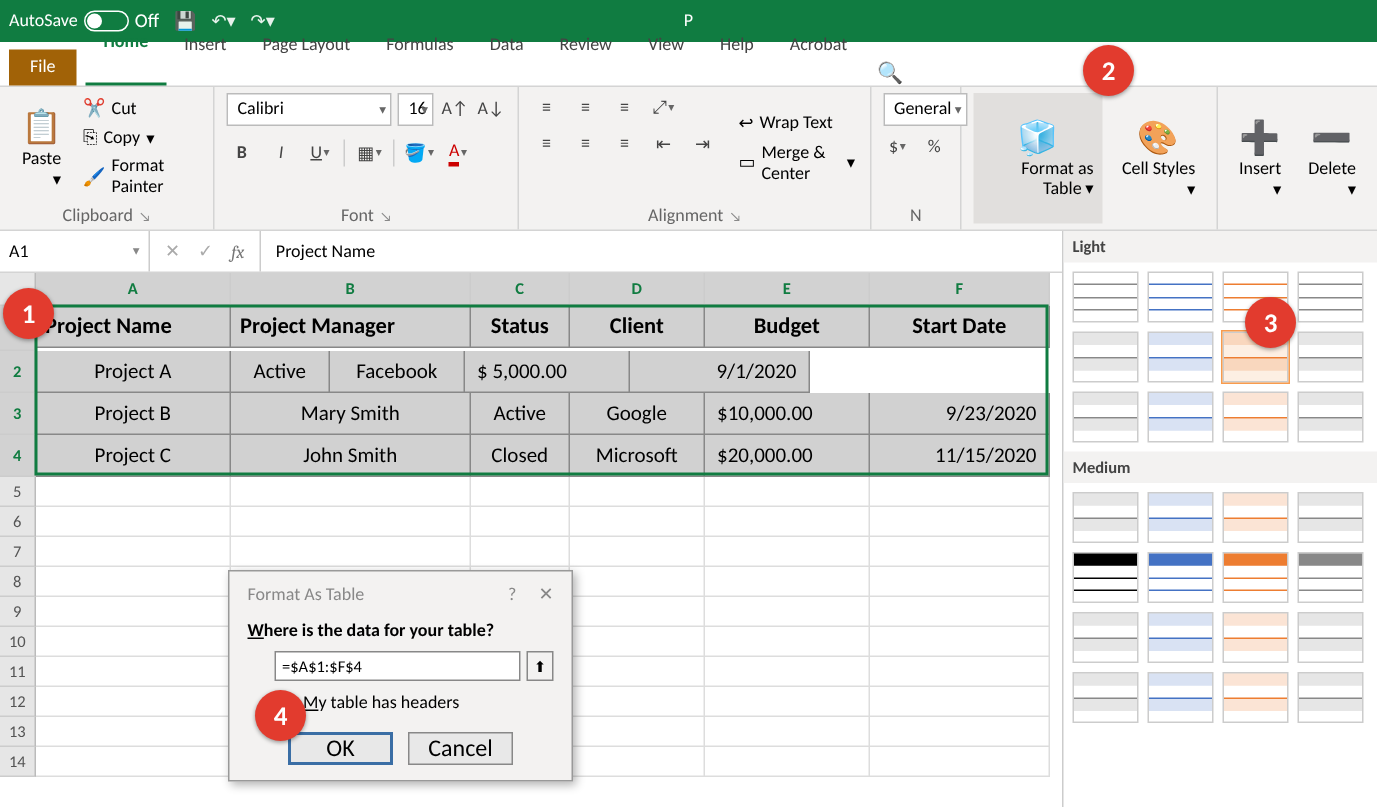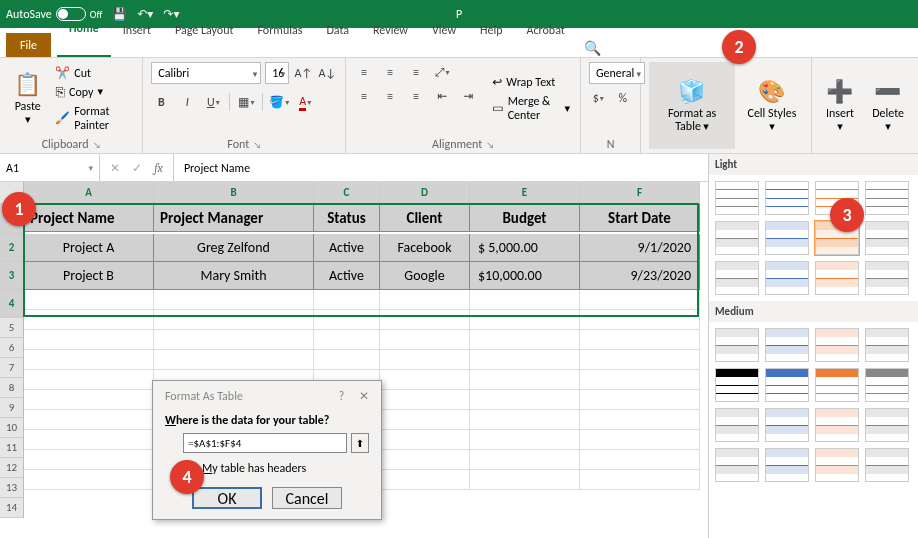--- a/index.html
+++ b/index.html
@@ -14,21 +14,21 @@
 .tab{padding:20px 12px;color:#444;cursor:pointer;}
 .tab.active{color:#107c41;font-weight:600;border-bottom:2px solid #107c41;}
 .tab.file{background:#a16207;color:#fff;padding:5px 14px;margin-right:6px;}
 .tab-search{margin-left:8px;font-size:14px;color:#555;}
 .ribbon{height:96px;display:flex;background:#f3f2f1;border-bottom:1px solid #d4d4d4;}
 .rgroup{border-right:1px solid #d4d4d4;padding:4px 8px 2px;display:flex;flex-direction:column;justify-content:space-between;}
 .rgroup-label{text-align:center;font-size:11px;color:#666;padding-top:2px;display:flex;justify-content:center;align-items:center;gap:4px;}
 .rgroup-body{display:flex;gap:6px;flex:1;}
 .vbtn{display:flex;flex-direction:column;align-items:center;justify-content:center;gap:2px;padding:2px 6px;cursor:pointer;}
 .vbtn .ic{font-size:22px;}
-.vbtn .lbl{font-size:11px;text-align:center;line-height:1.1;}
+.vbtn .lbl{font-size:11px;text-align:right;line-height:1.1;}
 .vbtn.active{background:#e1dfdd;}
 .vstack{display:flex;flex-direction:column;gap:3px;justify-content:center;}
 .hitem{display:flex;align-items:center;gap:4px;padding:1px 2px;font-size:11px;cursor:pointer;}
 .font-row{display:flex;align-items:center;gap:4px;margin-bottom:4px;}
 .combo{border:1px solid #bbb;background:#fff;height:22px;display:flex;align-items:center;padding:0 16px 0 6px;position:relative;font-size:12px;}
 .combo::after{content:'▾';position:absolute;right:3px;font-size:9px;color:#666;}
 .icon-row{display:flex;gap:6px;align-items:center;}
 .ib{width:20px;height:20px;display:flex;align-items:center;justify-content:center;cursor:pointer;color:#444;}
 .ib.dd::after{content:'▾';font-size:8px;margin-left:1px;color:#666;}
 .dlauncher{font-size:9px;color:#888;cursor:pointer;}
@@ -79,21 +79,21 @@
 </style>
 </head>
 <body>
 
 <div class="titlebar">
   <div class="autosave">
     <span>AutoSave</span>
     <div class="autosave-toggle">
         <span></span>
       </div>
-    <span style="font-size:10px;">Off</span>
+    <span style="font-size:13px;">Off</span>
   </div>
   <span class="tb-icon">💾</span>
   <span class="tb-icon">↶▾</span>
   <span class="tb-icon">↷▾</span>
   <span class="tb-title">P</span>
 </div>
 
 <div class="tabs">
   <div class="tab file">File</div>
   <div class="tab active">Home</div>
@@ -282,34 +282,41 @@
         <div class="row datarow header" style="height:30px;">
           <div class="cell wA" style="justify-content:flex-start;padding-left:6px;">Project Name</div>
           <div class="cell wB" style="justify-content:flex-start;padding-left:6px;">Project Manager</div>
           <div class="cell wC">Status</div>
           <div class="cell wD">Client</div>
           <div class="cell wE">Budget</div>
           <div class="cell wF">Start Date</div>
         </div>
         <div class="row datarow">
           <div class="cell wA">Project A</div>
-          <div class="cell wB">Greg Zelfond</div>
           <div class="cell wC">Active</div>
           <div class="cell wD">Facebook</div>
           <div class="cell wE money">$  5,000.00</div>
           <div class="cell wF date">9/1/2020</div>
         </div>
         <div class="row datarow">
           <div class="cell wA">Project B</div>
           <div class="cell wB">Mary Smith</div>
           <div class="cell wC">Active</div>
           <div class="cell wD">Google</div>
           <div class="cell wE money">$10,000.00</div>
           <div class="cell wF date">9/23/2020</div>
         </div>
+        <div class="row datarow">
+          <div class="cell wA">Project C</div>
+          <div class="cell wB">John Smith</div>
+          <div class="cell wC">Closed</div>
+          <div class="cell wD">Microsoft</div>
+          <div class="cell wE money">$20,000.00</div>
+          <div class="cell wF date">11/15/2020</div>
+        </div>
 
         <div class="row">
             <div class="cell wA"></div>
             <div class="cell wB"></div>
             <div class="cell wC"></div>
             <div class="cell wD"></div>
             <div class="cell wE"></div>
             <div class="cell wF"></div>
           </div>
         <div class="row">

